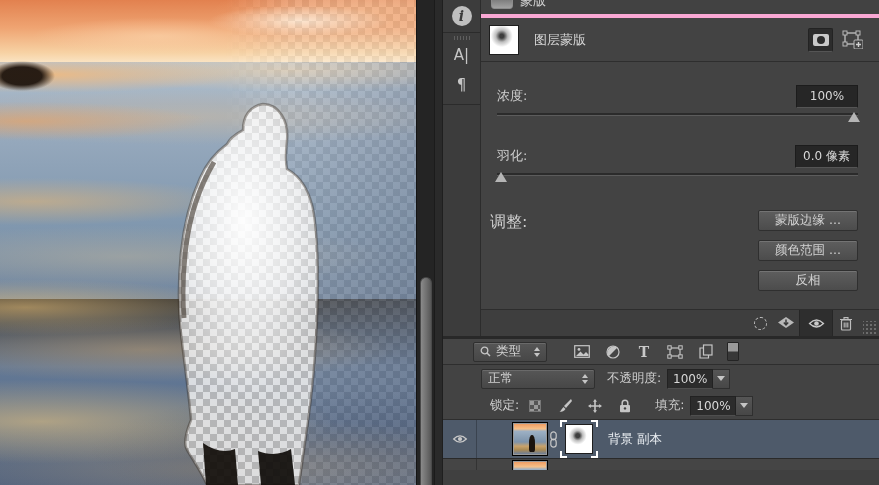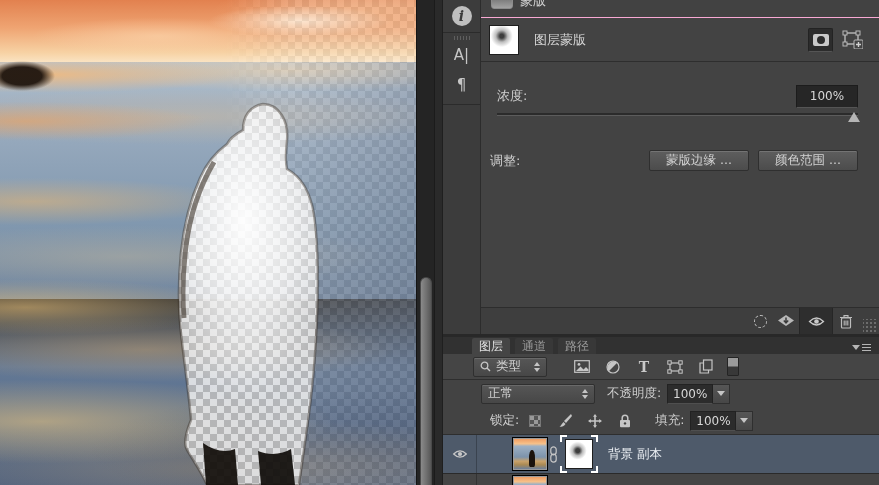--- a/index.html
+++ b/index.html
@@ -59,21 +59,21 @@
      font-family:"DejaVu Serif","Liberation Serif",serif; font-weight:bold; font-style:italic; font-size:14px;
      display:flex; align-items:center; justify-content:center; }
   .strip-grip { margin-top:3px; width:16px; height:4px;
      background-image:repeating-linear-gradient(to right,#5f5f5f 0 1px,transparent 1px 3px); }
   .strip-btn { width:100%; height:30px; display:flex; align-items:center; justify-content:center;
      color:#c6c6c6; font-size:15px; }
   .strip-sec2 { width:100%; border-bottom:1px solid #2b2b2b; padding-bottom:4px; display:flex; flex-direction:column; align-items:center; }
 
   
   #props { position:relative; width:398px; background:#434343; display:flex; flex-direction:column; }
-  .ph-partial { position:relative; height:18px; border-bottom:1px solid #f9a8d4; overflow:hidden; background:#424242; }
+  .ph-partial { position:relative; height:18px; border-bottom:4px solid #f9a8d4; overflow:hidden; background:#424242; }
   .ph-icon { position:absolute; left:10px; top:-9px; width:22px; height:18px; border-radius:3px;
      background:linear-gradient(#5a5a5a,#a2a2a2); border:1px solid #8b8b8b; }
   .ph-text { position:absolute; left:39px; top:-8px; font-size:13px; color:#cfcfcf; }
   .mask-row { height:44px; border-bottom:1px solid #2e2e2e; display:flex; align-items:center; padding:0 16px 0 8px;justify-content:center; }
   .mask-thumb { width:30px; height:30px; background:#fff; border:1px solid #1e1e1e;
      background-image:radial-gradient(circle at 42% 36%, rgba(40,40,40,.9) 2px, rgba(40,40,40,.3) 6px, rgba(40,40,40,0) 11px); }
   .mask-title { margin-left:15px; font-size:13px; color:#d6d6d6; }
   .mask-row .spacer { flex:1; }
   .pressed-btn { width:25px; height:24px; background:#2c2c2c; border:1px solid #232323; border-bottom-color:#555;
      border-radius:2px; display:flex; align-items:center; justify-content:center; margin-right:9px; }
@@ -86,23 +86,23 @@
   .sb-label { font-size:13px; color:#cfcfcf; }
   .valbox { min-width:62px; height:23px; background:#262626; border:1px solid #1c1c1c; border-bottom-color:#555;
      color:#d8d8d8; font-size:12px; display:flex; align-items:center; justify-content:center; padding:0 7px; }
   .slider { position:relative; height:14px; margin-top:2px; }
   .slider .track { position:absolute; left:0; right:0; top:3px; height:3px; background:#2b2b2b; border-bottom:1px solid #5c5c5c; }
   .slider .thumbpt { position:absolute; top:2px; width:0; height:0;
      border-left:6px solid transparent; border-right:6px solid transparent; border-bottom:10px solid #b5b5b5; }
   .thumb-max { right:-2px; } .thumb-min { left:-2px; }
 
   .adjust { display:flex; margin-top:26px; padding:0 21px 0 9px; }
-  .adjust-label { font-size:13px; color:#cfcfcf; padding-top:2px; }
+  .adjust-label { font-size:16px; color:#cfcfcf; padding-top:2px; }
   .adjust .spacer { flex:1; }
-  .btn-col { display:flex; flex-direction:row; gap:9px; }
+  .btn-col { display:flex; flex-direction:column; gap:9px; }
   .ps-btn { width:100px; height:21px; border-radius:2px; background:linear-gradient(#5e5e5e,#4c4c4c);
      border:1px solid #2f2f2f; box-shadow:inset 0 1px 0 rgba(255,255,255,.14); color:#d2d2d2; font-size:12.5px;
      display:flex; align-items:center; justify-content:center; cursor:default; }
 
   .props-footer { margin-top:auto; height:27px; border-top:1px solid #2d2d2d; background:#3e3e3e;
      display:flex; align-items:center; justify-content:flex-end; }
   .f-ic { display:flex; align-items:center; justify-content:center; width:26px; height:100%; }
   .fbtn-pressed { background:#2e2e2e; border-left:1px solid #262626; border-right:1px solid #262626; width:34px; }
   .dash-circle { width:13px; height:13px; border-radius:50%; border:1px dashed #c2c2c2; }
   .grip { width:14px; height:14px; margin:10px 2px 0 4px;
@@ -262,27 +262,38 @@
           <div class="sb-row">
             <span class="sb-label">浓度:</span>
             <span class="valbox">100%</span>
           </div>
           <div class="slider">
             <div class="track"></div>
             <div class="thumbpt thumb-max"></div>
           </div>
         </div>
 
+        <div class="slider-block sb-feather">
+          <div class="sb-row">
+            <span class="sb-label">羽化:</span>
+            <span class="valbox">0.0 像素</span>
+          </div>
+          <div class="slider">
+            <div class="track"></div>
+            <div class="thumbpt thumb-min"></div>
+          </div>
+        </div>
 
         <div class="adjust">
           <span class="adjust-label">调整:</span>
           <div class="spacer"></div>
           <div class="btn-col">
             <div class="ps-btn">蒙版边缘 ...</div>
             <div class="ps-btn">颜色范围 ...</div>
+            <div class="ps-btn">反相</div>
           </div>
         </div>
 
         <div class="props-footer">
           <div class="f-ic">
             <div class="dash-circle"></div>
           </div>
           <div class="f-ic">
             <svg width="18" height="15" viewBox="0 0 18 15">
               <path d="M9 1 L17 6.5 L9 12 L1 6.5 Z" fill="#b9b9b9"></path>
@@ -302,30 +313,20 @@
             </svg>
           </div>
           <div class="grip"></div>
         </div>
       </div>
     </div>
 
     <div id="panel-gap"></div>
 
     <div id="layers-panel">
-      <div class="tabbar">
-        <div class="tab active">图层</div>
-        <div class="tab">通道</div>
-        <div class="tab">路径</div>
-        <div class="spacer"></div>
-        <div class="panel-menu">
-          <div class="pm-tri"></div>
-          <div class="pm-lines"></div>
-        </div>
-      </div>
 
       <div class="filter-row">
         <div class="combo kind-combo">
           <svg width="11" height="11" viewBox="0 0 11 11">
             <circle cx="4.5" cy="4.5" r="3.3" fill="none" stroke="#c5c5c5" stroke-width="1.3"></circle>
             <path d="M7 7 L10 10" stroke="#c5c5c5" stroke-width="1.4"></path>
           </svg>
           <span class="mode-label">类型</span>
           <span class="updown">
               <i class="u"></i>

